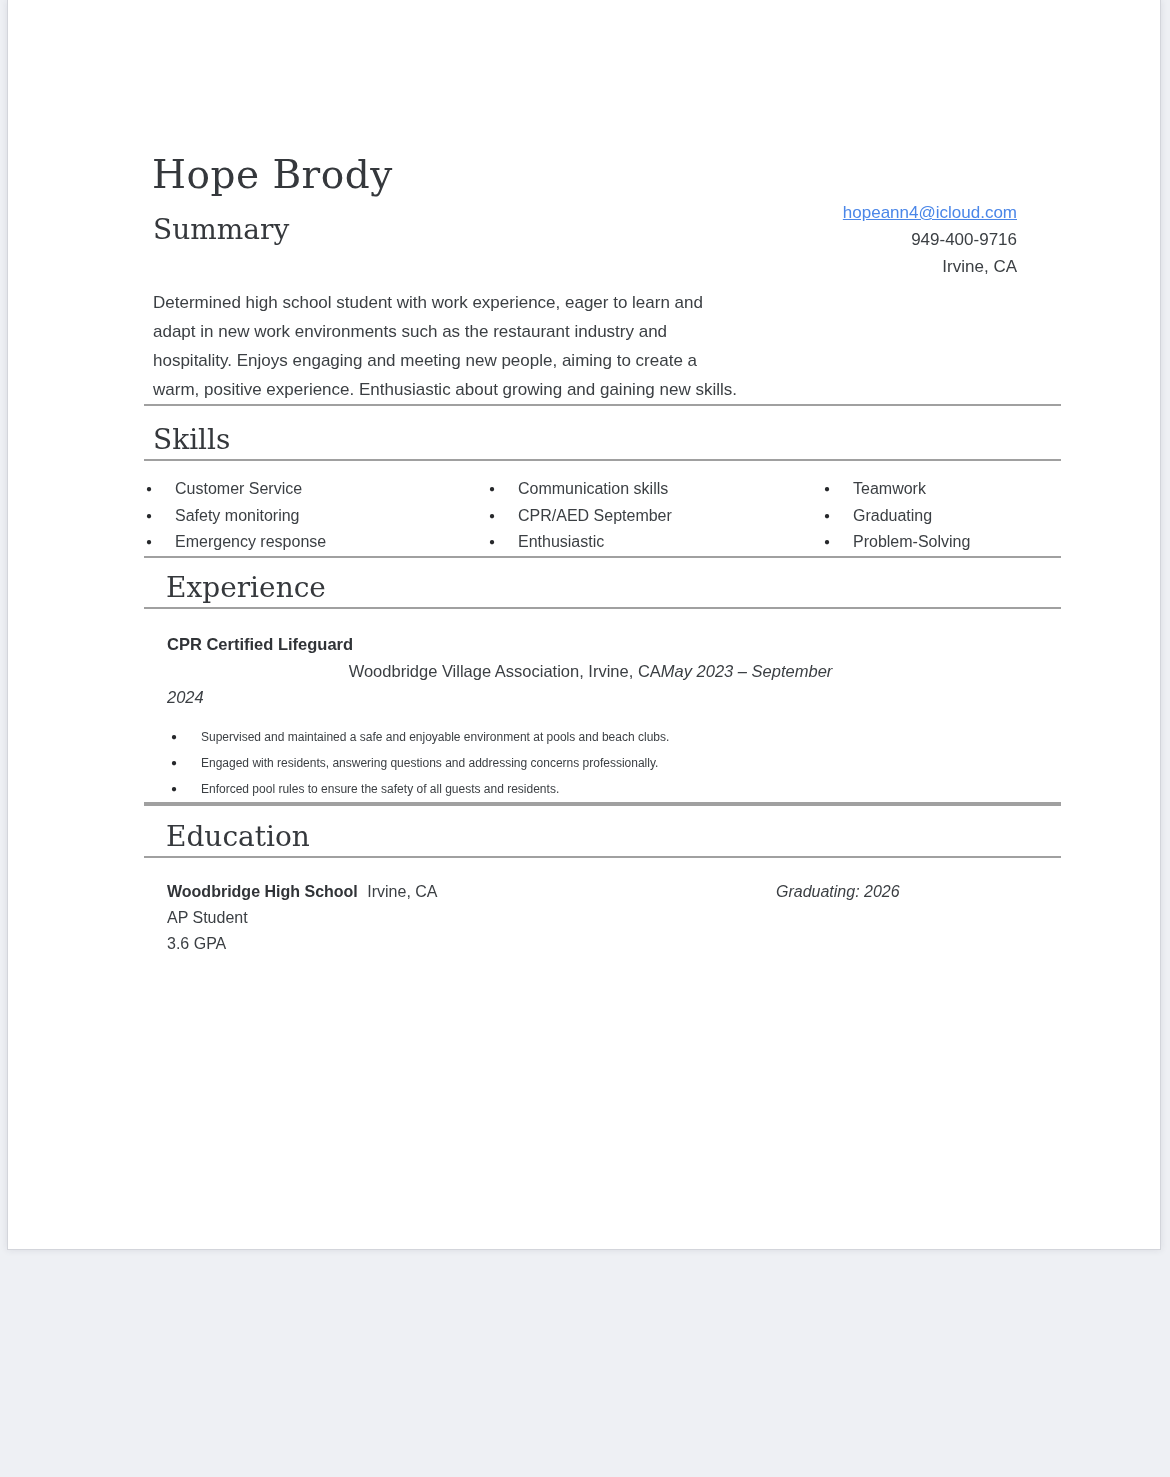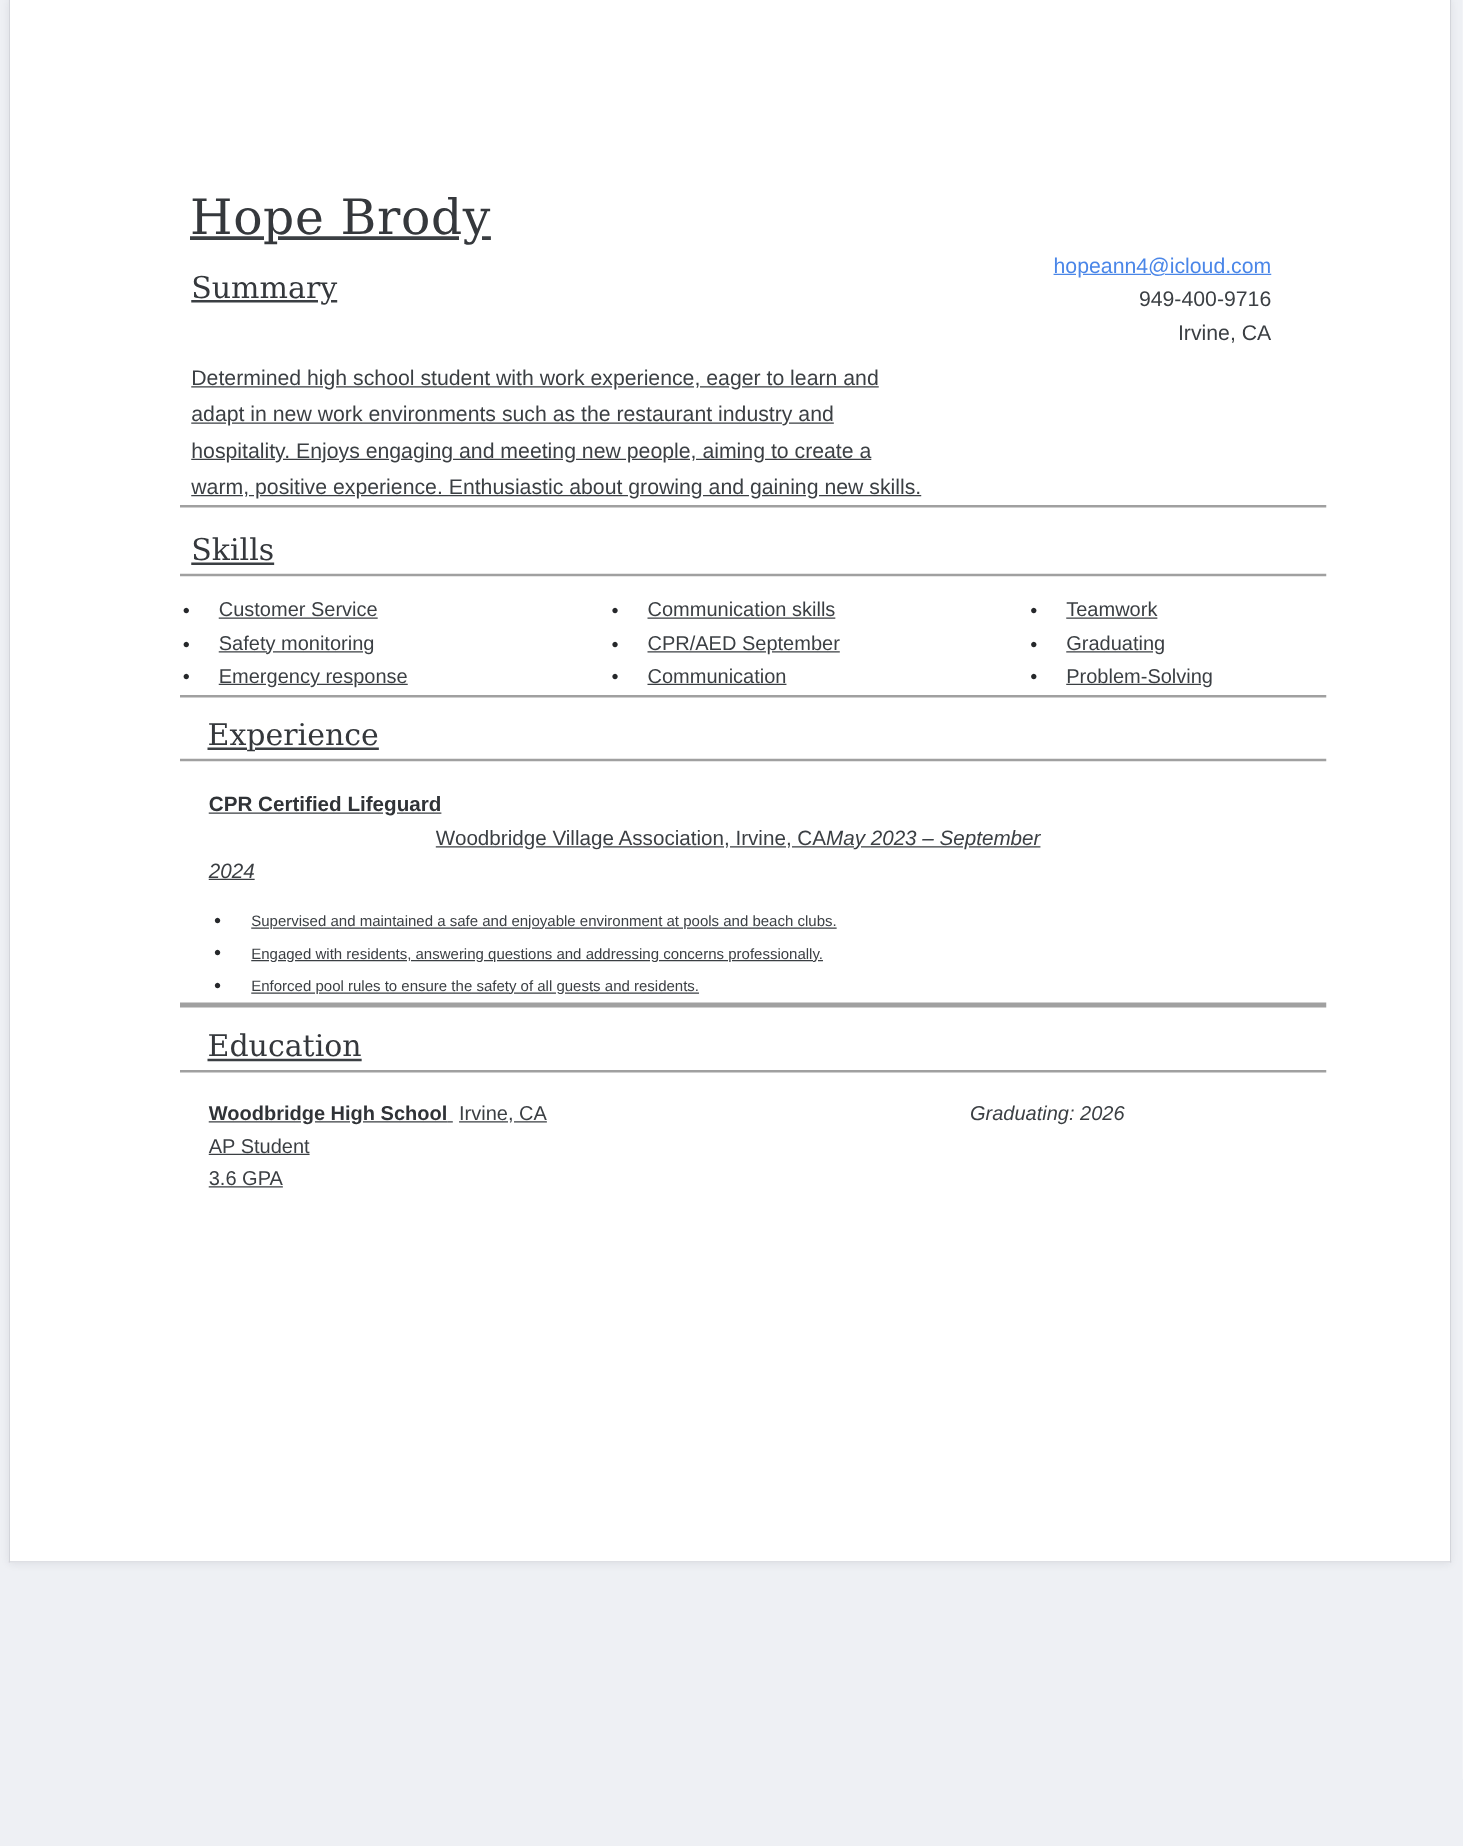--- a/index.html
+++ b/index.html
@@ -12,37 +12,36 @@
     -webkit-font-smoothing: antialiased;
   }
   .page {
     position: absolute;
     left: 7px; top: 0;
     width: 1154px; height: 1250px;
     background: #ffffff;
     border: 1px solid #d3d5db;
     border-top: none;
     box-shadow: 0 0 7px rgba(40,44,63,0.10);
-    text-decoration: underline;
   }
   .content {
     position: relative;
     margin-left: 136px;
     width: 917px;
     padding-top: 150px;
   }
   
   h1, h2 {
     font-family: "DejaVu Serif", serif;
     font-weight: 400;
     color: #35383c;
     margin: 0;
   }
   h1 { font-size: 39px; line-height: 50px; margin-left: 8px; letter-spacing: 0.5px; }
-  h2 { font-size: 24px; line-height: 38px; }
+  h2 { font-size: 28px; line-height: 38px; }
   .summary-h   { margin: 11px 0 0 9px; }
   .skills-h    { margin: 15px 0 0 9px; }
   .exp-h, .edu-h { margin-left: 22px; }
   .exp-h { margin-top: 11px; }
   .edu-h { margin-top: 12px; }
 
   
   .contact {
     position: absolute;
     top: 199px; right: 44px;
@@ -169,21 +168,21 @@
       <hr class="rule rule-below-skills">
       <div class="skills-cols">
         <ul class="skill-col-1">
           <li>Customer Service</li>
           <li>Safety monitoring</li>
           <li>Emergency response</li>
         </ul>
         <ul class="skill-col-2">
           <li>Communication skills</li>
           <li>CPR/AED September</li>
-          <li>Communication</li>
+          <li>Enthusiastic</li>
         </ul>
         <ul class="skill-col-3">
           <li>Teamwork</li>
           <li>Graduating</li>
           <li>Problem-Solving</li>
         </ul>
       </div>
     </section>
 
     <hr class="rule rule-above-exp">

